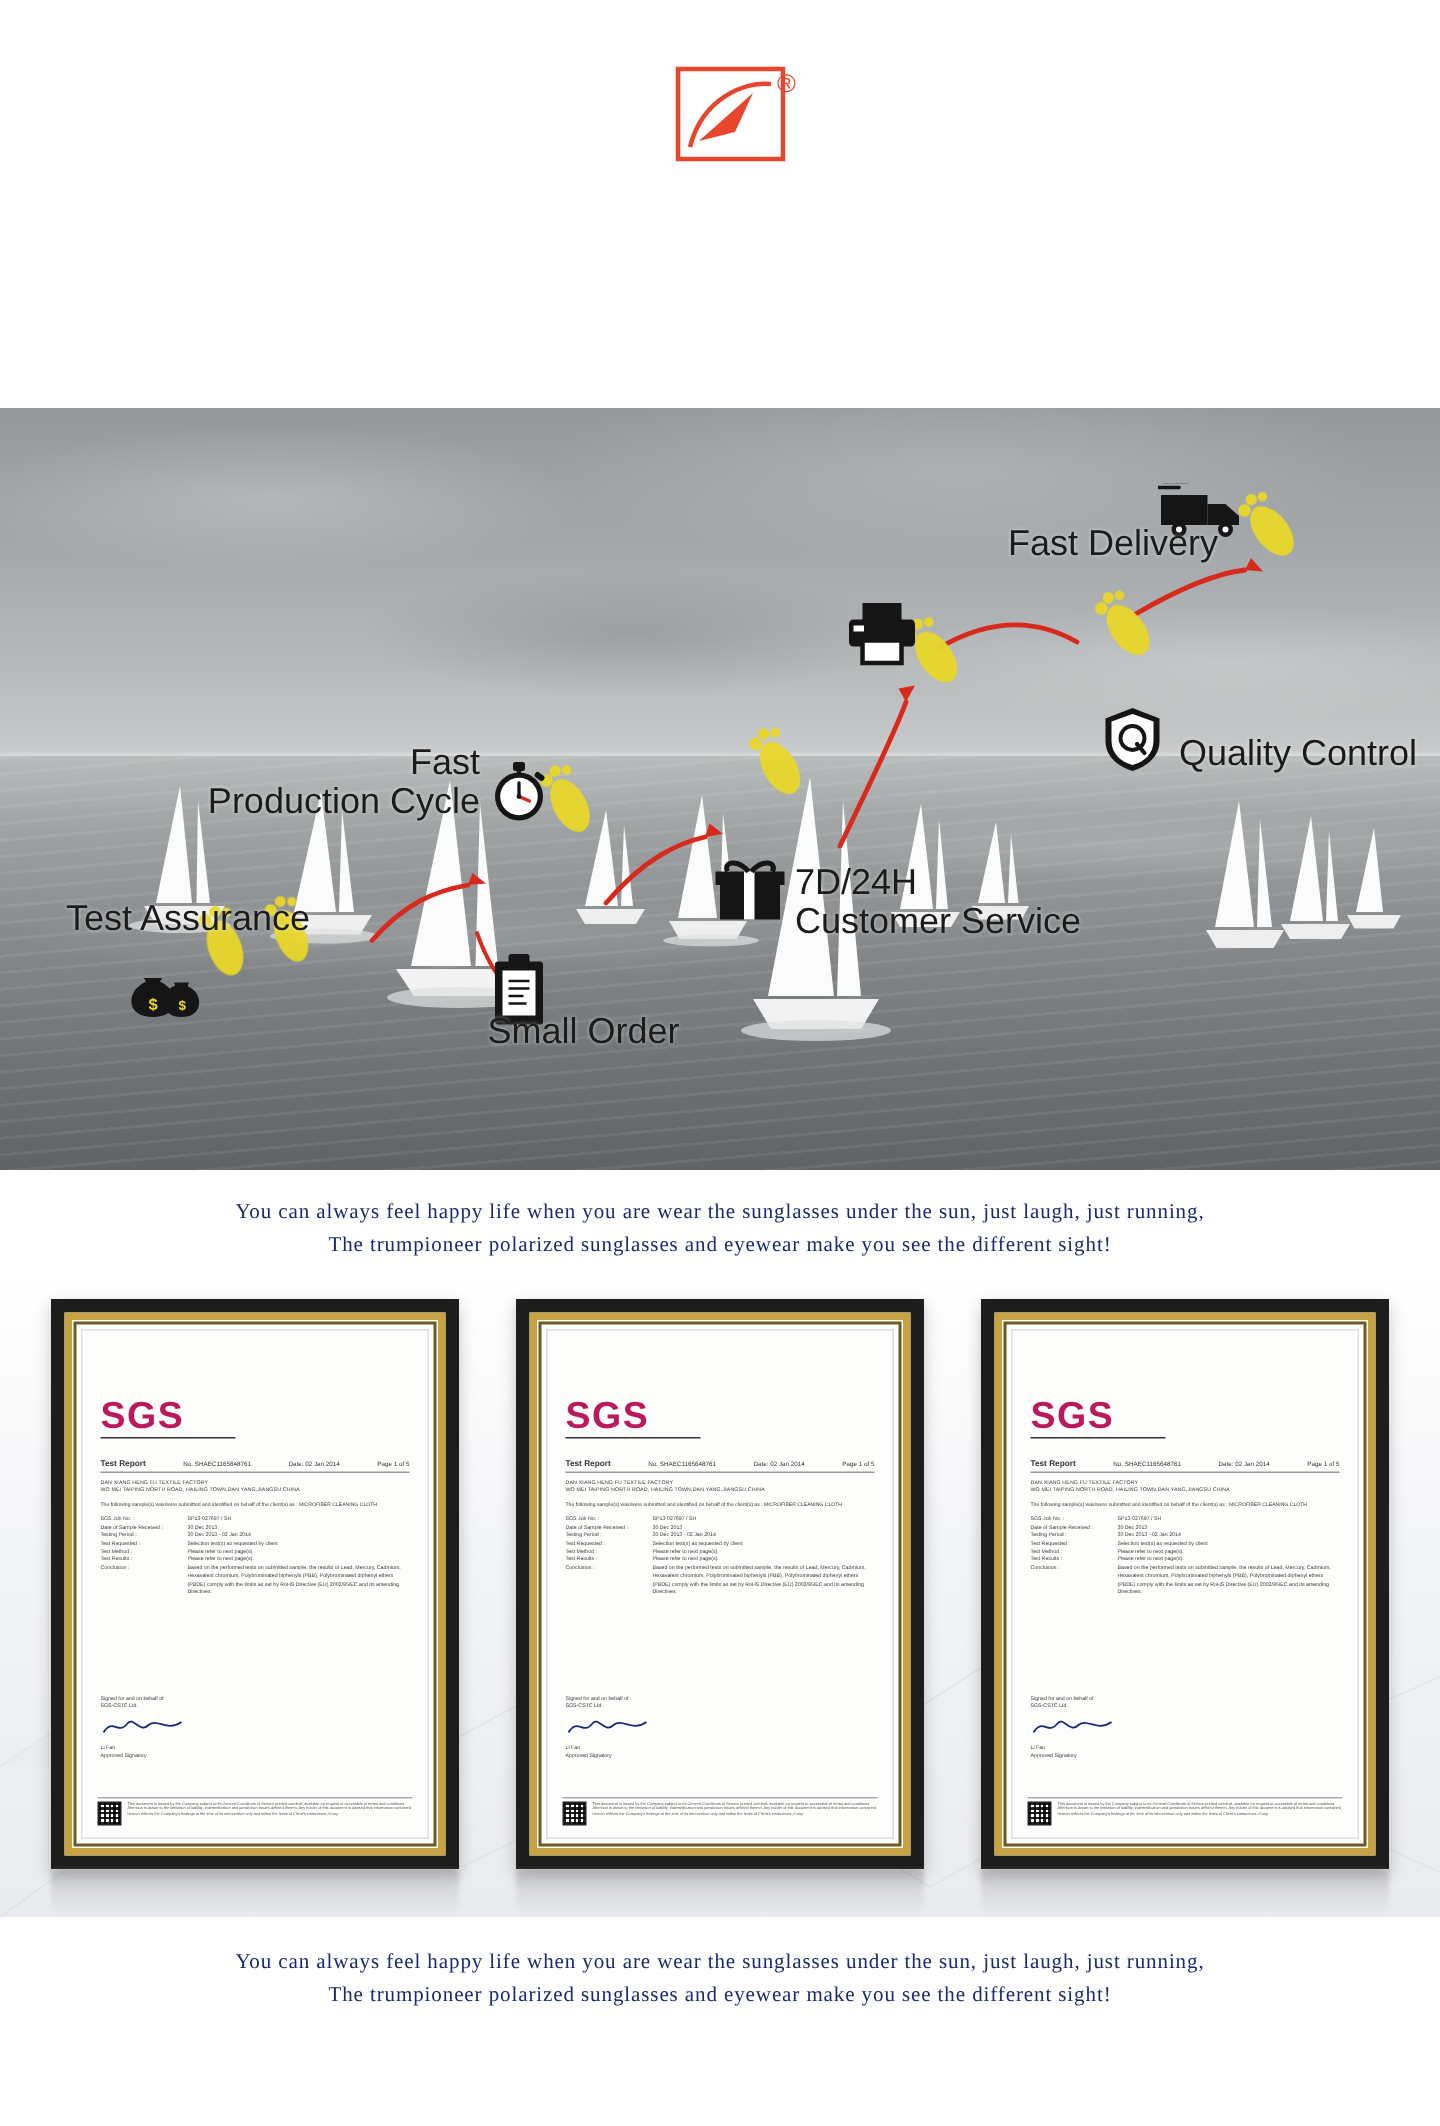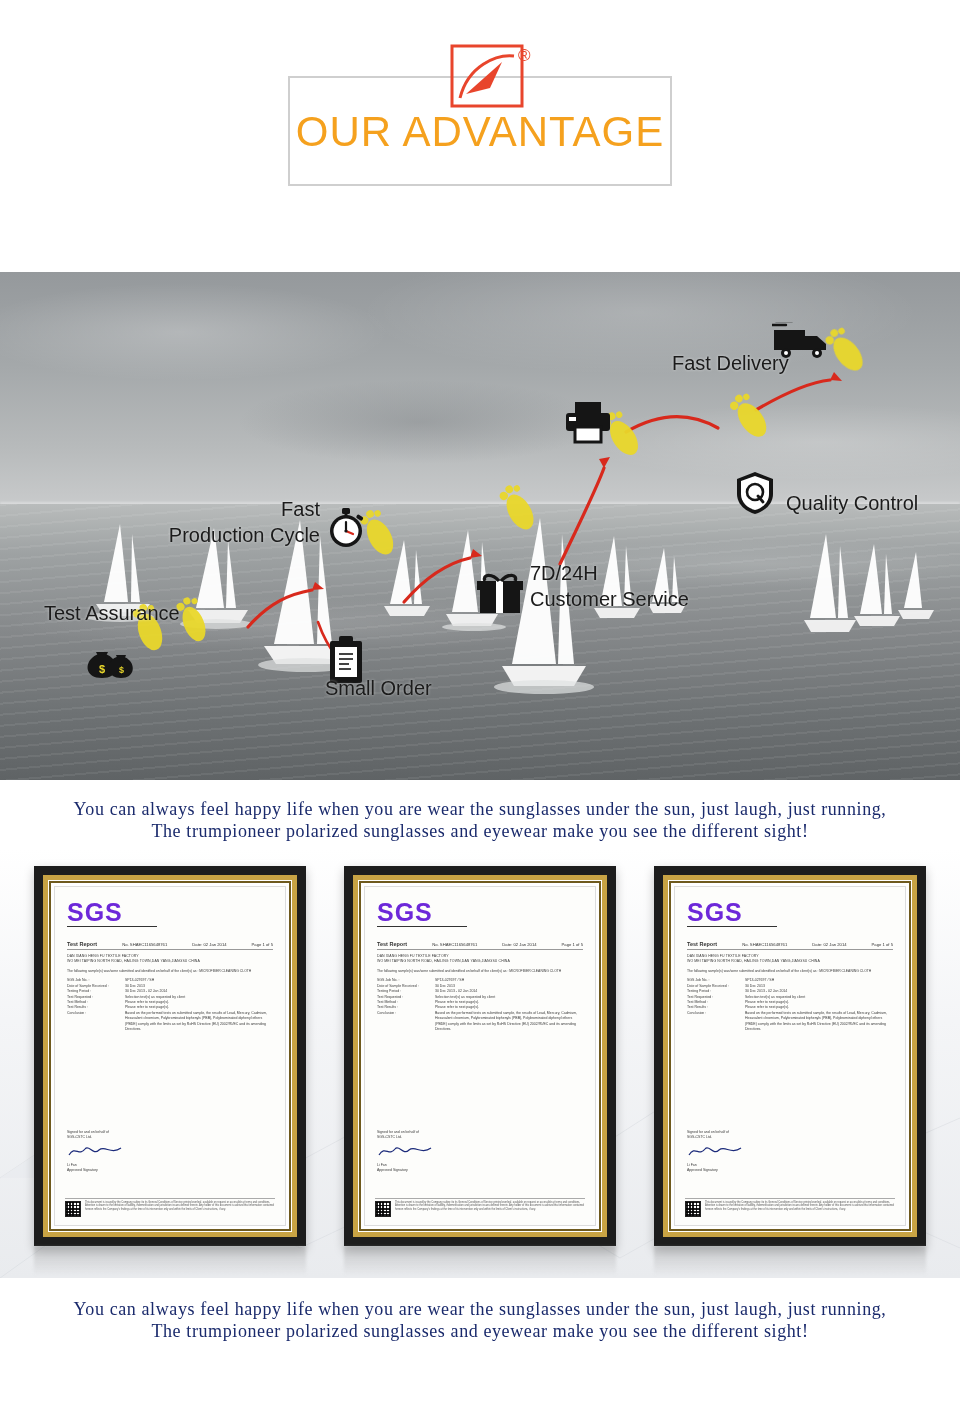--- a/index.html
+++ b/index.html
@@ -98,34 +98,34 @@
     position: absolute; left: 0; top: 230px; width: 960px; height: 3px;
     background: rgba(255,255,255,0.35);
     filter: blur(1px);
   }
 
   .boats { position: absolute; left: 0; top: 0; width: 960px; height: 508px; }
 
   .hero-label {
     position: absolute;
     color: #1b1b1b;
-    font-size: 20px;
+    font-size: 24px;
     line-height: 26px;
     font-family: "Liberation Sans", sans-serif;
     white-space: pre-line;
     text-shadow: 0 0 3px rgba(255,255,255,0.55);
   }
   .hero-icon { position: absolute; }
 
   
   .caption {
     width: 960px;
     text-align: center;
     color: #1a2a6c;
-    font-size: 18px;
+    font-size: 14px;
     line-height: 22px;
     letter-spacing: 0.6px;
     font-family: "Liberation Serif", serif;
     padding: 18px 0 6px 0;
   }
   .caption.bottom { padding-top: 20px; }
 
   
   .certs {
     position: relative;
@@ -169,23 +169,24 @@
     width: 100%; height: 100%;
     background: #fdfdfb;
     border: 1px solid #ddd;
     padding: 12px 12px 8px 12px;
     overflow: hidden;
   }
   .sgs {
     font-family: "Liberation Sans", sans-serif;
     font-weight: bold;
     font-size: 25px;
-    color: #6d28d9;
+    color: #be185d;
     letter-spacing: 1px;
     line-height: 26px;
+    margin-top: 32px;
   }
   .sgs-rule { border-bottom: 1.5px solid #333; width: 90px; margin-top: 1px; }
   .doc-head {
     margin-top: 14px;
     display: flex;
     justify-content: space-between;
     align-items: baseline;
     font-size: 4.2px;
     color: #333;
   }
@@ -222,23 +223,20 @@
     filter: blur(1.5px);
   }
   .reflection.r1 { left: 34px; }
   .reflection.r2 { left: 344px; }
   .reflection.r3 { left: 654px; }
 </style>
 </head>
 <body>
 
 <div class="header-wrap">
-  <div class="header-box">
-    <div class="header-title">OUR ADVANTAGE</div>
-  </div>
   <div class="logo-mark">
     <svg width="74" height="64" viewBox="0 0 74 64">
       <rect x="2" y="2" width="70" height="60" fill="none" stroke="#e8452c" stroke-width="3"></rect>
       <path d="M10 54 C 18 22, 46 10, 64 12" fill="none" stroke="#e8452c" stroke-width="3"></path>
       <path d="M16 50 L 52 18 L 40 44 Z" fill="#e8452c"></path>
       <rect x="2" y="2" width="70" height="60" fill="#ffffff" opacity="0"></rect>
     </svg>
   </div>
   <div class="logo-reg">®</div>
 </div>
@@ -416,21 +414,21 @@
 
   <div class="hero-icon" style="left:476px; top:300px;">
     <svg width="48" height="44" viewBox="0 0 48 44">
       <rect x="4" y="16" width="40" height="25" fill="#151515"></rect>
       <rect x="1" y="9" width="46" height="9" fill="#151515"></rect>
       <rect x="20" y="9" width="7" height="32" fill="#ffffff"></rect>
       <path d="M23 9 C 16 1, 6 2, 9 9" fill="none" stroke="#151515" stroke-width="3.4"></path>
       <path d="M25 9 C 32 1, 42 2, 39 9" fill="none" stroke="#151515" stroke-width="3.4"></path>
     </svg>
   </div>
-  <div class="hero-label" style="left:530px; top:288px;">7D/24H
+  <div class="hero-label" style="left:530px; top:304px;">7D/24H
 Customer Service</div>
 
   <div class="hero-icon" style="left:564px; top:128px;">
     <svg width="48" height="44" viewBox="0 0 48 44">
       <rect x="11" y="2" width="26" height="12" fill="#151515"></rect>
       <rect x="2" y="13" width="44" height="18" rx="3" fill="#151515"></rect>
       <rect x="5" y="17" width="7" height="4" fill="#ffffff"></rect>
       <rect x="11" y="27" width="26" height="15" fill="#ffffff" stroke="#151515" stroke-width="3"></rect>
     </svg>
   </div>

